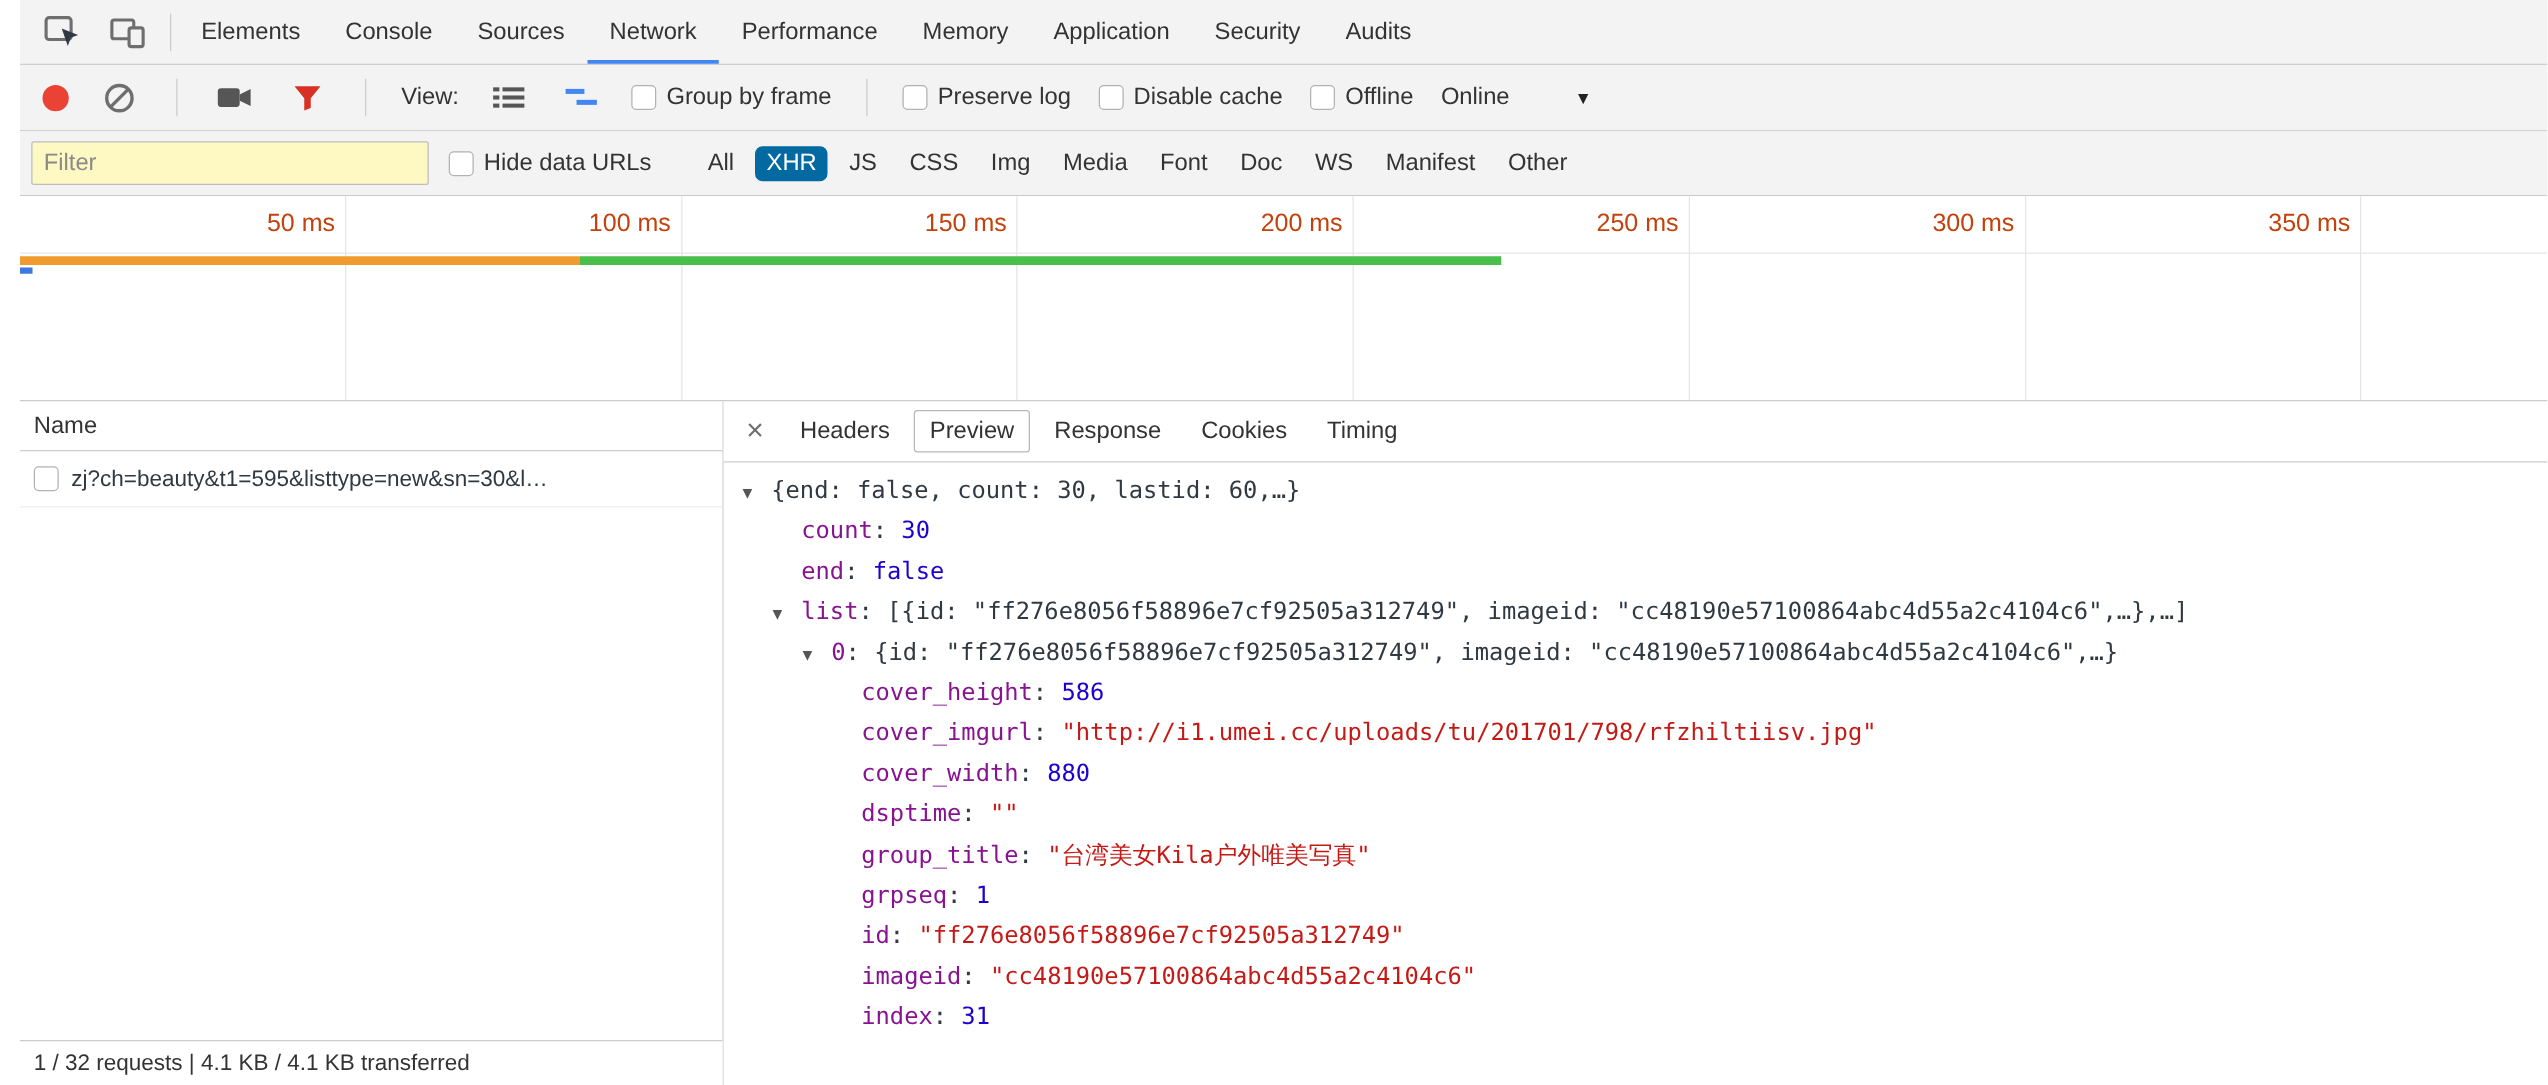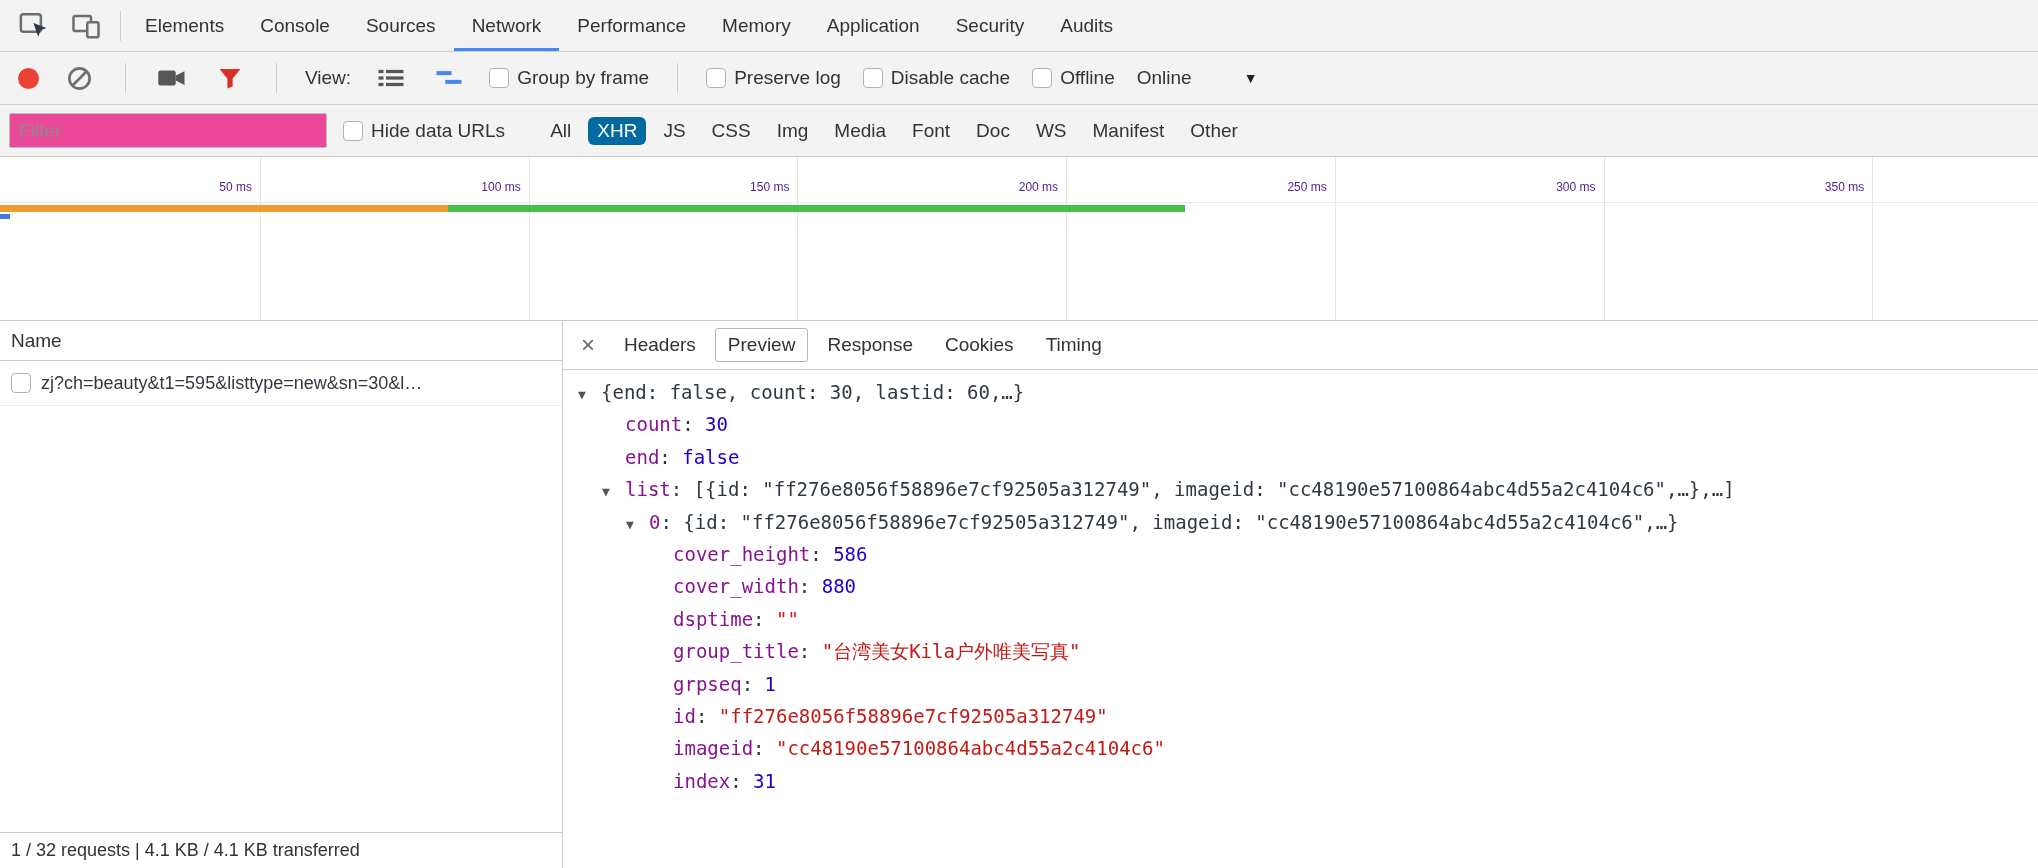--- a/index.html
+++ b/index.html
@@ -1,47 +1,47 @@
 <!DOCTYPE html>
 <html><head>
 <meta charset="utf-8">
 <style>
   * { margin:0; padding:0; box-sizing:border-box; }
   html,body { width:2038px; height:868px; overflow:hidden; }
   body { font-family:"Liberation Sans",sans-serif; color:#333; background:#fff; }
-  .devtools { width:2038px; height:868px; display:flex; flex-direction:column; }
+  .devtools { width:2038px; height:868px; display:flex; flex-direction:column;padding-left:16px; }
 
   
   .tabbar { height:52px; background:#f3f3f3; border-bottom:1px solid #d0d0d0; display:flex; align-items:stretch; flex:none; }
   .tabbar-icons { display:flex; align-items:center; padding:0 10px 0 16px; gap:16px; }
   .icon-btn { display:flex; align-items:center; justify-content:center; width:36px; height:36px; }
   .vdiv { width:1px; height:30px; background:#ccc; align-self:center; margin:0 6px; flex:none; }
   .dt-tab { display:flex; align-items:center; padding:0 18px; font-size:19px; color:#333; position:relative; white-space:nowrap; }
   .dt-tab.active::after { content:""; position:absolute; left:0; right:0; bottom:0; height:3px; background:#4285f4; }
 
   
   .toolbar { height:53px; background:#f3f3f3; border-bottom:1px solid #d0d0d0; display:flex; align-items:center; padding:0 18px; gap:22px; flex:none; font-size:19px; }
   .record-dot { width:21px; height:21px; border-radius:50%; background:#ea4335; flex:none; }
   .cb-row { display:flex; align-items:center; gap:8px; white-space:nowrap; }
   .cb { width:20px; height:20px; border:1px solid #b2b2b2; border-radius:4px; background:#fff; flex:none; }
   .caret { font-size:14px; color:#222; margin-left:44px; }
 
   
   .filterbar { height:52px; background:#f3f3f3; border-bottom:1px solid #ccc; display:flex; align-items:center; padding:0 9px; gap:16px; font-size:19px; flex:none; }
-  .filter-input { width:318px; height:35px; border:1px solid #bdbdbd; border-radius:2px; background:#ec4899; font-size:19px; padding:0 9px; font-family:"Liberation Sans",sans-serif; color:#333; }
+  .filter-input { width:318px; height:35px; border:1px solid #bdbdbd; border-radius:2px; background:#fef9c3; font-size:19px; padding:0 9px; font-family:"Liberation Sans",sans-serif; color:#333; }
   .filter-input::placeholder { color:#8a8a8a; }
   .pills { display:flex; align-items:center; gap:8px; margin-left:20px; }
   .pill { padding:3px 9px; border-radius:6px; color:#333; white-space:nowrap; }
   .pill.active { background:#0369a1; color:#fff; }
 
   
   .timeline { position:relative; height:164px; background:#fff; border-bottom:1px solid #ccc; flex:none; overflow:hidden; }
   .ruler-line { position:absolute; left:0; right:0; top:45px; height:1px; background:#e8e8e8; }
   .grid-line { position:absolute; top:0; bottom:0; width:1px; background:#e5e5e5; }
-  .tick-label { position:absolute; top:23px; font-size:12px; color:#4c1d95; transform:translateX(calc(-100% - 8px)); white-space:nowrap; }
+  .tick-label { position:absolute; top:11px; font-size:20px; color:#c2410c; transform:translateX(calc(-100% - 8px)); white-space:nowrap; }
   .wf-bar { position:absolute; }
 
   
   .main { flex:1; display:flex; min-height:0; }
   .left-panel { width:563px; flex:none; border-right:1px solid #ccc; display:flex; flex-direction:column; background:#fff; }
   .name-header { height:40px; border-bottom:1px solid #ccc; display:flex; align-items:center; padding:0 11px; font-size:19px; color:#333; flex:none; }
   .request-row { height:45px; border-bottom:1px solid #ededed; display:flex; align-items:center; padding:0 11px; gap:10px; font-size:18px; color:#303942; flex:none; }
   .request-name { white-space:nowrap; overflow:hidden; }
   .left-spacer { flex:1; }
   .summary-bar { height:36px; border-top:1px solid #ccc; display:flex; align-items:center; padding:0 11px; font-size:18px; color:#333; background:#fff; flex:none; }
@@ -224,20 +224,21 @@
             <div class="detail-tab">Timing</div>
           </div>
       </div>
       <div class="preview-pane">
           <div class="prow" style="padding-left: 15px;"><span class="arr">▼</span><span class="seg-p">{end: false, count: 30, lastid: 60,…}</span></div>
           <div class="prow" style="padding-left: 39px;"><span class="arr"></span><span class="seg-k">count</span><span class="seg-p">: </span><span class="seg-n">30</span></div>
           <div class="prow" style="padding-left: 39px;"><span class="arr"></span><span class="seg-k">end</span><span class="seg-p">: </span><span class="seg-n">false</span></div>
           <div class="prow" style="padding-left: 39px;"><span class="arr">▼</span><span class="seg-k">list</span><span class="seg-p">: [{id: "ff276e8056f58896e7cf92505a312749", imageid: "cc48190e57100864abc4d55a2c4104c6",…},…]</span></div>
           <div class="prow" style="padding-left: 63px;"><span class="arr">▼</span><span class="seg-k">0</span><span class="seg-p">: {id: "ff276e8056f58896e7cf92505a312749", imageid: "cc48190e57100864abc4d55a2c4104c6",…}</span></div>
           <div class="prow" style="padding-left: 87px;"><span class="arr"></span><span class="seg-k">cover_height</span><span class="seg-p">: </span><span class="seg-n">586</span></div>
+          <div class="prow" style="padding-left: 87px;"><span class="arr"></span><span class="seg-k">cover_imgurl</span><span class="seg-p">: </span><span class="seg-s">"http://i1.umei.cc/uploads/tu/201701/798/rfzhiltiisv.jpg"</span></div>
           <div class="prow" style="padding-left: 87px;"><span class="arr"></span><span class="seg-k">cover_width</span><span class="seg-p">: </span><span class="seg-n">880</span></div>
           <div class="prow" style="padding-left: 87px;"><span class="arr"></span><span class="seg-k">dsptime</span><span class="seg-p">: </span><span class="seg-s">""</span></div>
           <div class="prow" style="padding-left: 87px;"><span class="arr"></span><span class="seg-k">group_title</span><span class="seg-p">: </span><span class="seg-s">"台湾美女Kila户外唯美写真"</span></div>
           <div class="prow" style="padding-left: 87px;"><span class="arr"></span><span class="seg-k">grpseq</span><span class="seg-p">: </span><span class="seg-n">1</span></div>
           <div class="prow" style="padding-left: 87px;"><span class="arr"></span><span class="seg-k">id</span><span class="seg-p">: </span><span class="seg-s">"ff276e8056f58896e7cf92505a312749"</span></div>
           <div class="prow" style="padding-left: 87px;"><span class="arr"></span><span class="seg-k">imageid</span><span class="seg-p">: </span><span class="seg-s">"cc48190e57100864abc4d55a2c4104c6"</span></div>
           <div class="prow" style="padding-left: 87px;"><span class="arr"></span><span class="seg-k">index</span><span class="seg-p">: </span><span class="seg-n">31</span></div>
         </div>
     </div>
   </div>

